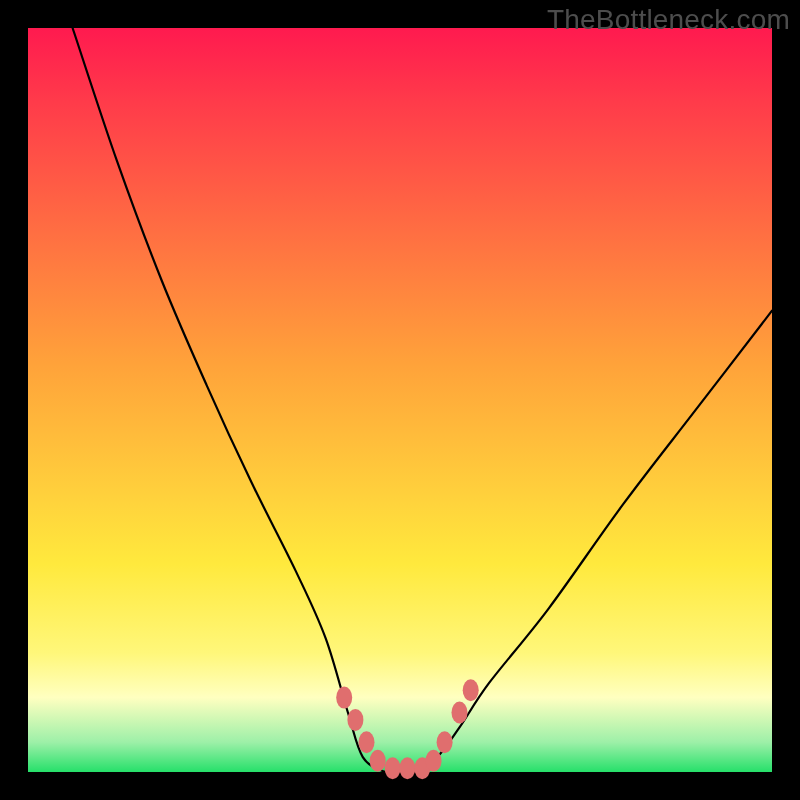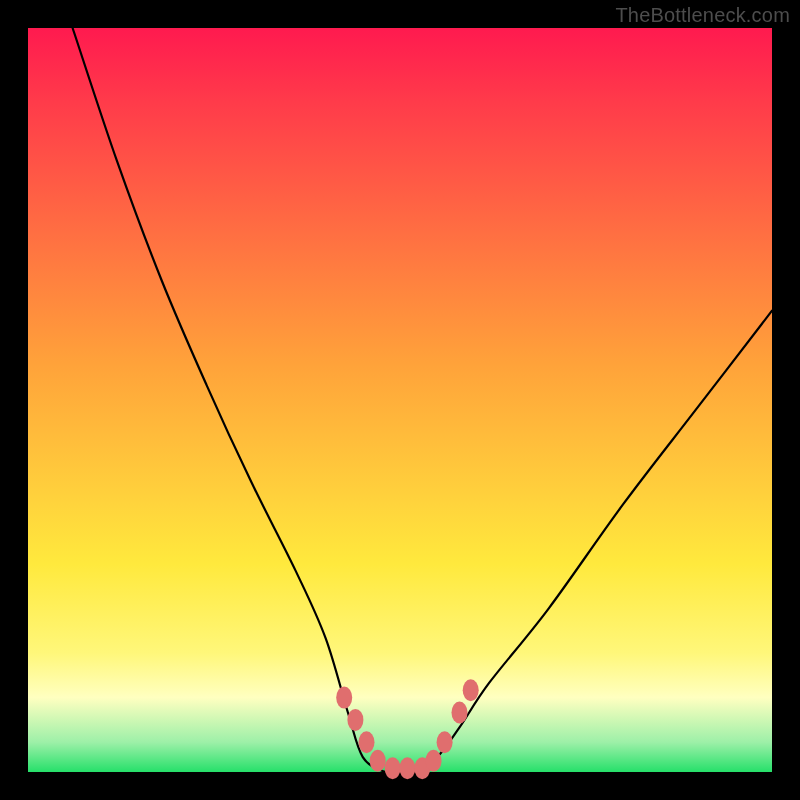--- a/index.html
+++ b/index.html
@@ -33,21 +33,21 @@
       var(--c-cream) 90%,
       var(--c-mint) 96%,
       var(--c-green) 100%
     );
   }
   .watermark {
     position: absolute;
     top: 4px;
     right: 10px;
     color: #4d4d4d;
-    font-size: 20px;
+    font-size: 28px;
     font-weight: 500;
     letter-spacing: 0.2px;
     user-select: none;
   }
   svg.curve {
     position: absolute;
     inset: 0;
     width: 100%;
     height: 100%;
     overflow: visible;

